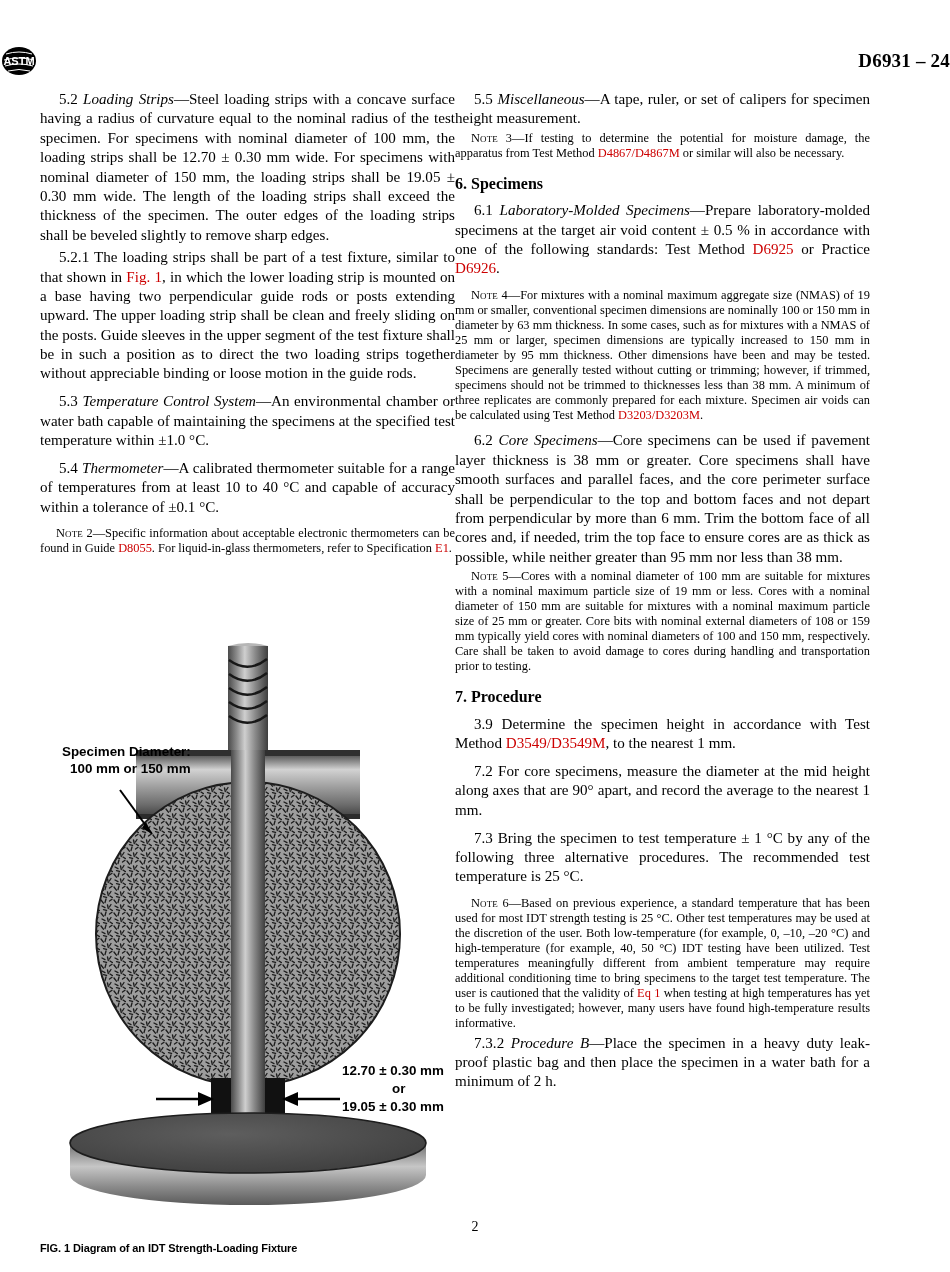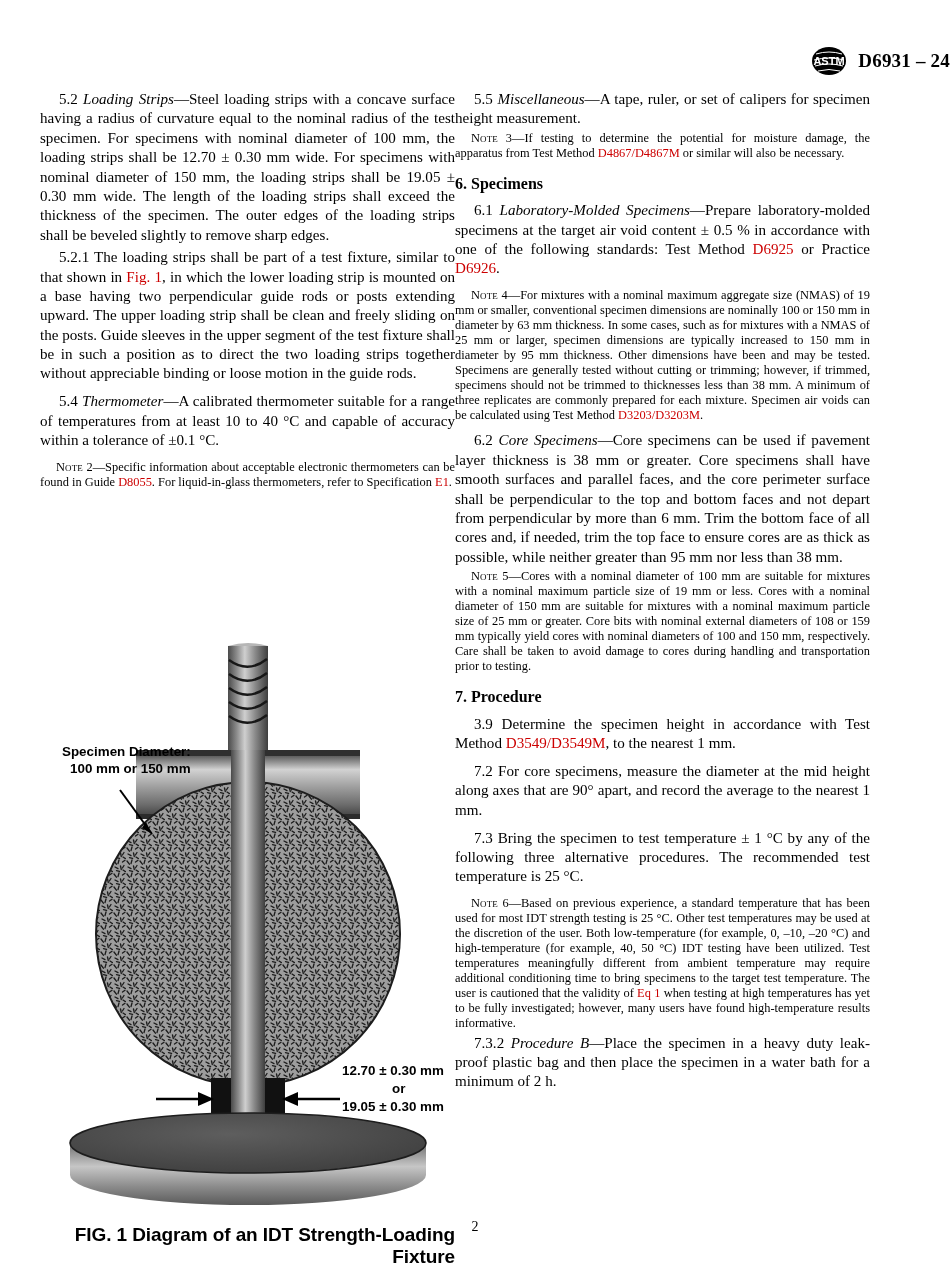--- a/index.html
+++ b/index.html
@@ -17,21 +17,21 @@
   }
 
   
   .page-header {
     position: absolute;
     top: 46px;
     left: 0;
     width: 950px;
     display: flex;
     align-items: center;
-    justify-content: flex-end;
+    justify-content: space-between;
     gap: 10px;
   }
   .astm-logo {
     width: 38px;
     height: 30px;
     display: block;
   }
   .doc-designation {
     font-family: Liberation Serif, serif;
     font-weight: bold;
@@ -101,23 +101,23 @@
   .figure-block {
     position: absolute;
     left: 0;
     top: 548px;
     width: 415px;
   }
   .figure-svg { display: block; margin: 0 auto; }
   .fig-caption {
     font-family: "Liberation Sans", sans-serif;
     font-weight: bold;
-    font-size: 19px;
-    text-align: right;
-    margin-top: 6px;
+    font-size: 11px;
+    text-align: left;
+    margin-top: 24px;
     letter-spacing: -0.1px;
   }
 
   
   .page-number {
     position: absolute;
     top: 1219px;
     left: 0;
     width: 950px;
     text-align: center;
@@ -142,20 +142,21 @@
 </div>
 
 <div class="columns">
 
   <div class="col col-left">
 
     <p class="body first"><span>5.2</span> <span class="it">Loading Strips</span><span>—Steel loading strips with a concave surface having a radius of curvature equal to the nominal radius of the test specimen. For specimens with nominal diameter of 100 mm, the loading strips shall be 12.70 ± 0.30 mm wide. For specimens with nominal diameter of 150 mm, the loading strips shall be 19.05 ± 0.30 mm wide. The length of the loading strips shall exceed the thickness of the specimen. The outer edges of the loading strips shall be beveled slightly to remove sharp edges.</span></p>
 
     <p class="body tight"><span>5.2.1</span> <span>The loading strips shall be part of a test fixture, similar to that shown in </span><span class="lnk">Fig. 1</span><span>, in which the lower loading strip is mounted on a base having two perpendicular guide rods or posts extending upward. The upper loading strip shall be clean and freely sliding on the posts. Guide sleeves in the upper segment of the test fixture shall be in such a position as to direct the two loading strips together without appreciable binding or loose motion in the guide rods.</span></p>
 
+    <p class="body"><span>5.3</span> <span class="it">Temperature Control System</span><span>—An environmental chamber or water bath capable of maintaining the specimens at the specified test temperature within ±1.0 °C.</span></p>
 
     <p class="body"><span>5.4</span> <span class="it">Thermometer</span><span>—A calibrated thermometer suitable for a range of temperatures from at least 10 to 40 °C and capable of accuracy within a tolerance of ±0.1 °C.</span></p>
 
     <p class="note"><span class="note-label">Note</span> <span>2</span><span>—Specific information about acceptable electronic thermometers can be found in Guide </span><span class="lnk">D8055</span><span>. For liquid-in-glass thermometers, refer to Specification </span><span class="lnk">E1</span><span>.</span></p>
 
     <div class="figure-block">
       <svg class="figure-svg" width="400" height="580" viewBox="0 0 400 580">
         <defs>
           <linearGradient id="gMetalH" x1="0" y1="0" x2="1" y2="0">
             <stop offset="0%" stop-color="#3c3c3c"></stop>

